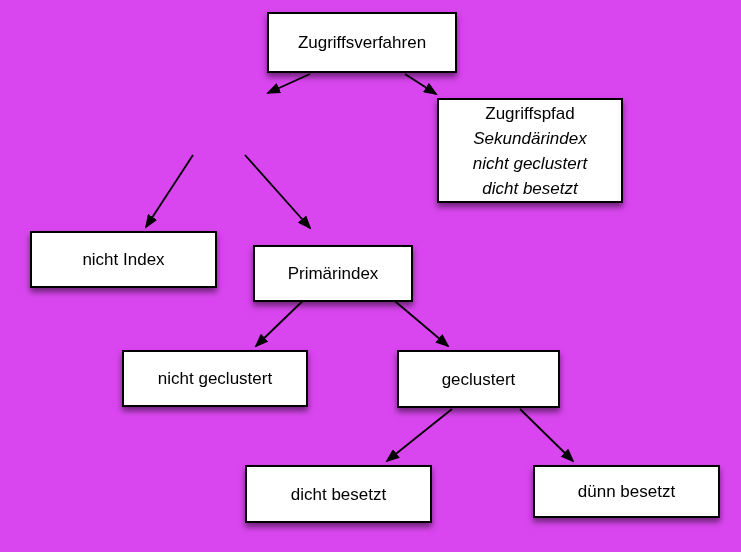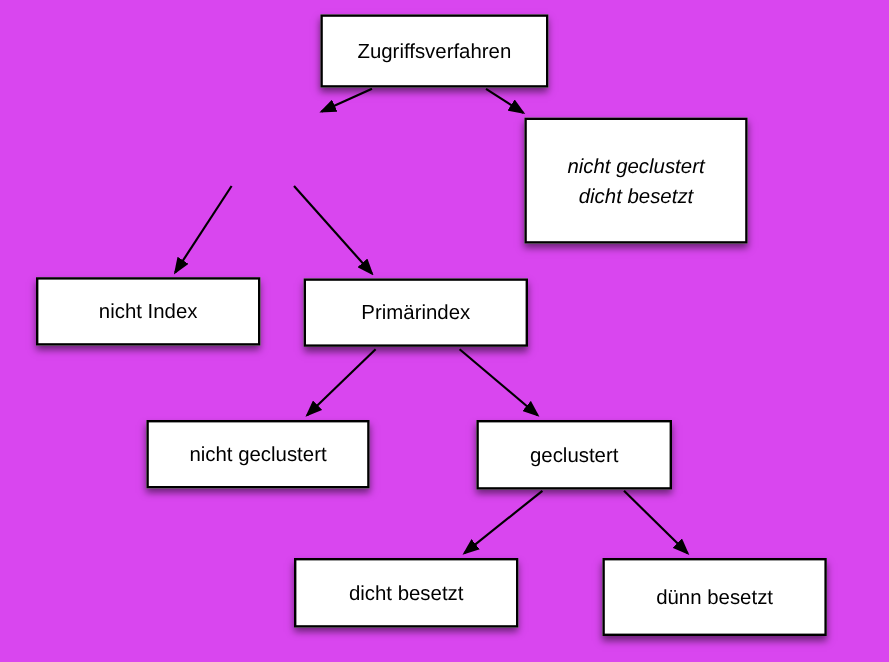--- a/index.html
+++ b/index.html
@@ -31,25 +31,25 @@
     color: #000000;
     font-size: 17px;
     line-height: 25px;
   }
   .node .italic { font-style: italic; }
   
   #n-root            { left: 267px; top:  12px; width: 190px; height:  61px; }
   #n-dateiorg        { left: 122px; top:  97px; width: 185px; height:  56px; }
   #n-zugriffspfad    { left: 437px; top:  98px; width: 186px; height: 105px; }
   #n-ohne-index      { left:  30px; top: 231px; width: 187px; height:  57px; }
-  #n-primaerindex    { left: 253px; top: 232px; width: 187px; height:  57px; }
+  #n-primaerindex    { left: 253px; top: 245px; width: 160px; height:  57px; }
   #n-nicht-gecl      { left: 122px; top: 350px; width: 186px; height:  57px; }
   #n-geclustert      { left: 397px; top: 350px; width: 163px; height:  58px; }
   #n-dicht-besetzt   { left: 245px; top: 465px; width: 187px; height:  58px; }
-  #n-duenn-besetzt   { left: 502px; top: 465px; width: 187px; height:  65px; }
+  #n-duenn-besetzt   { left: 533px; top: 465px; width: 187px; height:  53px; }
 </style>
 </head>
 <body>
 
 <div class="canvas">
 
   <svg class="edges-layer" width="741" height="552" viewBox="0 0 741 552" xmlns="http://www.w3.org/2000/svg">
     <defs>
       <marker id="arrowhead" markerUnits="userSpaceOnUse" markerWidth="14" markerHeight="11" refX="12" refY="5.5" orient="auto">
         <path d="M0,0 L14,5.5 L0,11 Z" fill="#000000"></path>
@@ -64,20 +64,22 @@
     <line x1="452" y1="409" x2="387" y2="461" stroke="#000" stroke-width="1.8" marker-end="url(#arrowhead)"></line>
     <line x1="520" y1="409" x2="573" y2="461" stroke="#000" stroke-width="1.8" marker-end="url(#arrowhead)"></line>
   </svg>
 
   <div id="n-root" class="node">
     <span>Zugriffsverfahren</span>
   </div>
 
 
   <div id="n-zugriffspfad" class="node">
+    <span>Zugriffspfad</span>
+    <span class="italic">Sekundärindex</span>
     <span class="italic">nicht geclustert</span>
     <span class="italic">dicht besetzt</span>
   </div>
 
   <div id="n-ohne-index" class="node">
     <span>nicht Index</span>
   </div>
 
   <div id="n-primaerindex" class="node">
     <span>Primärindex</span>

